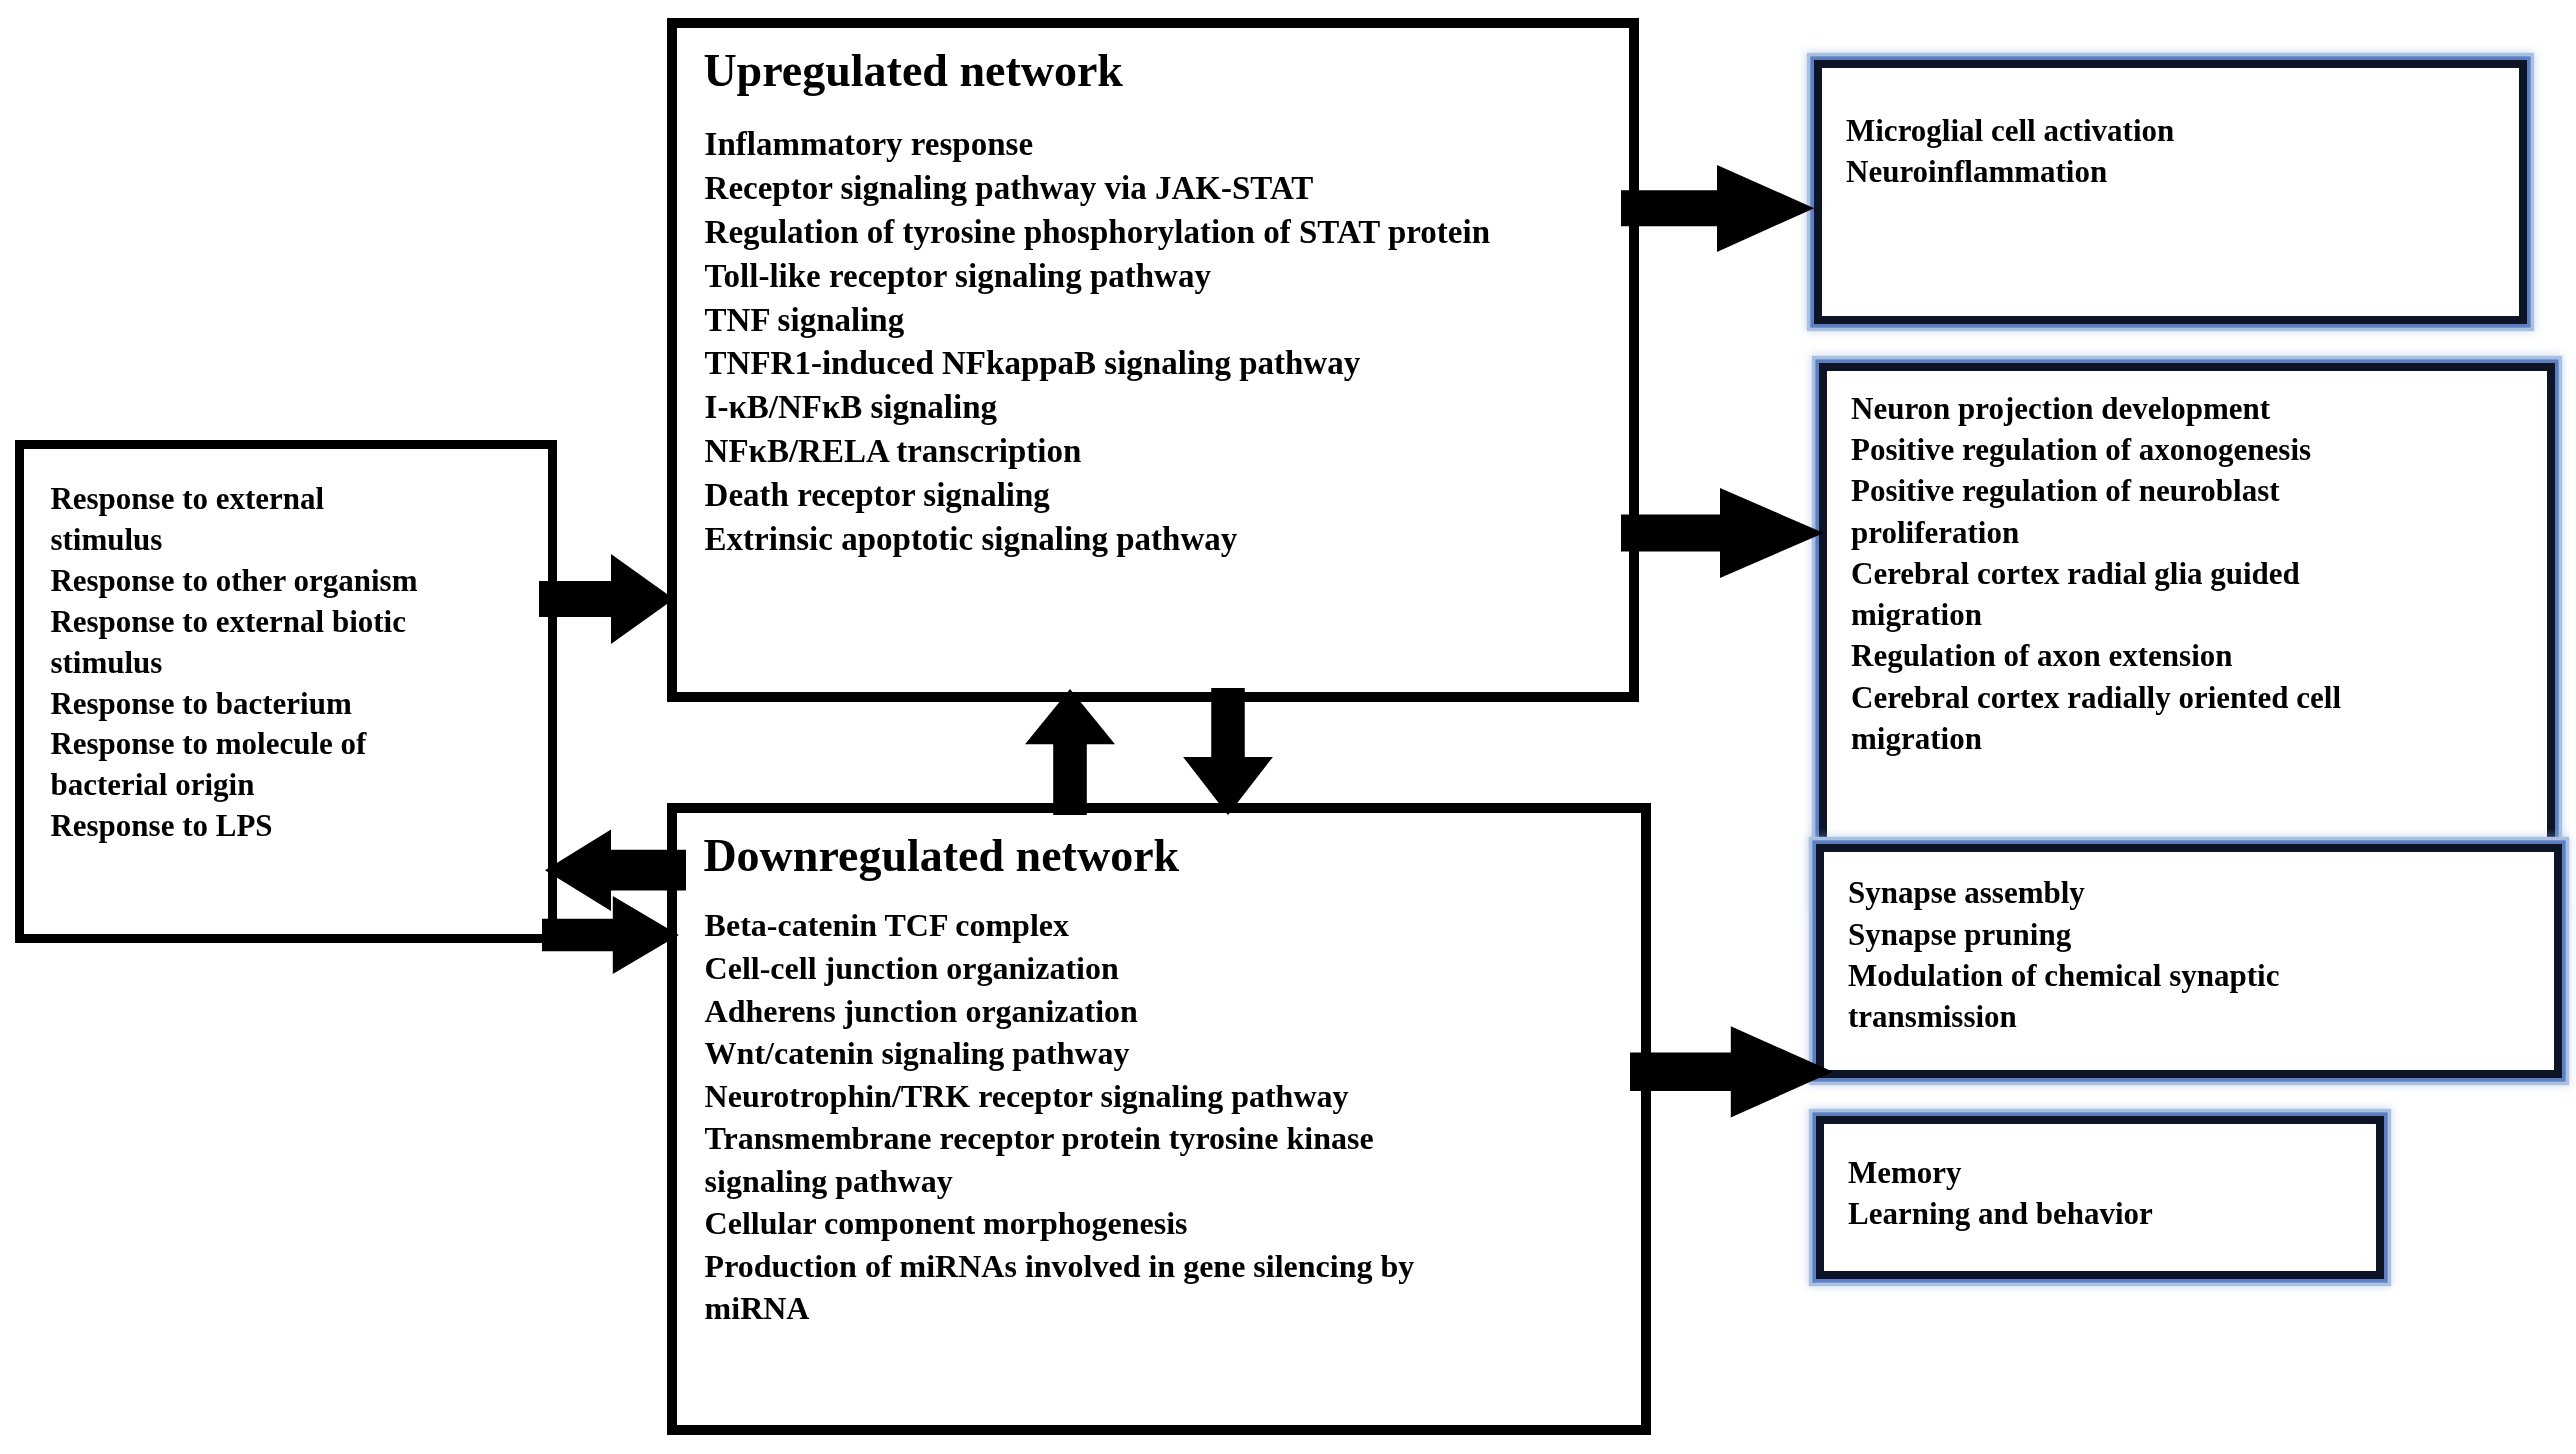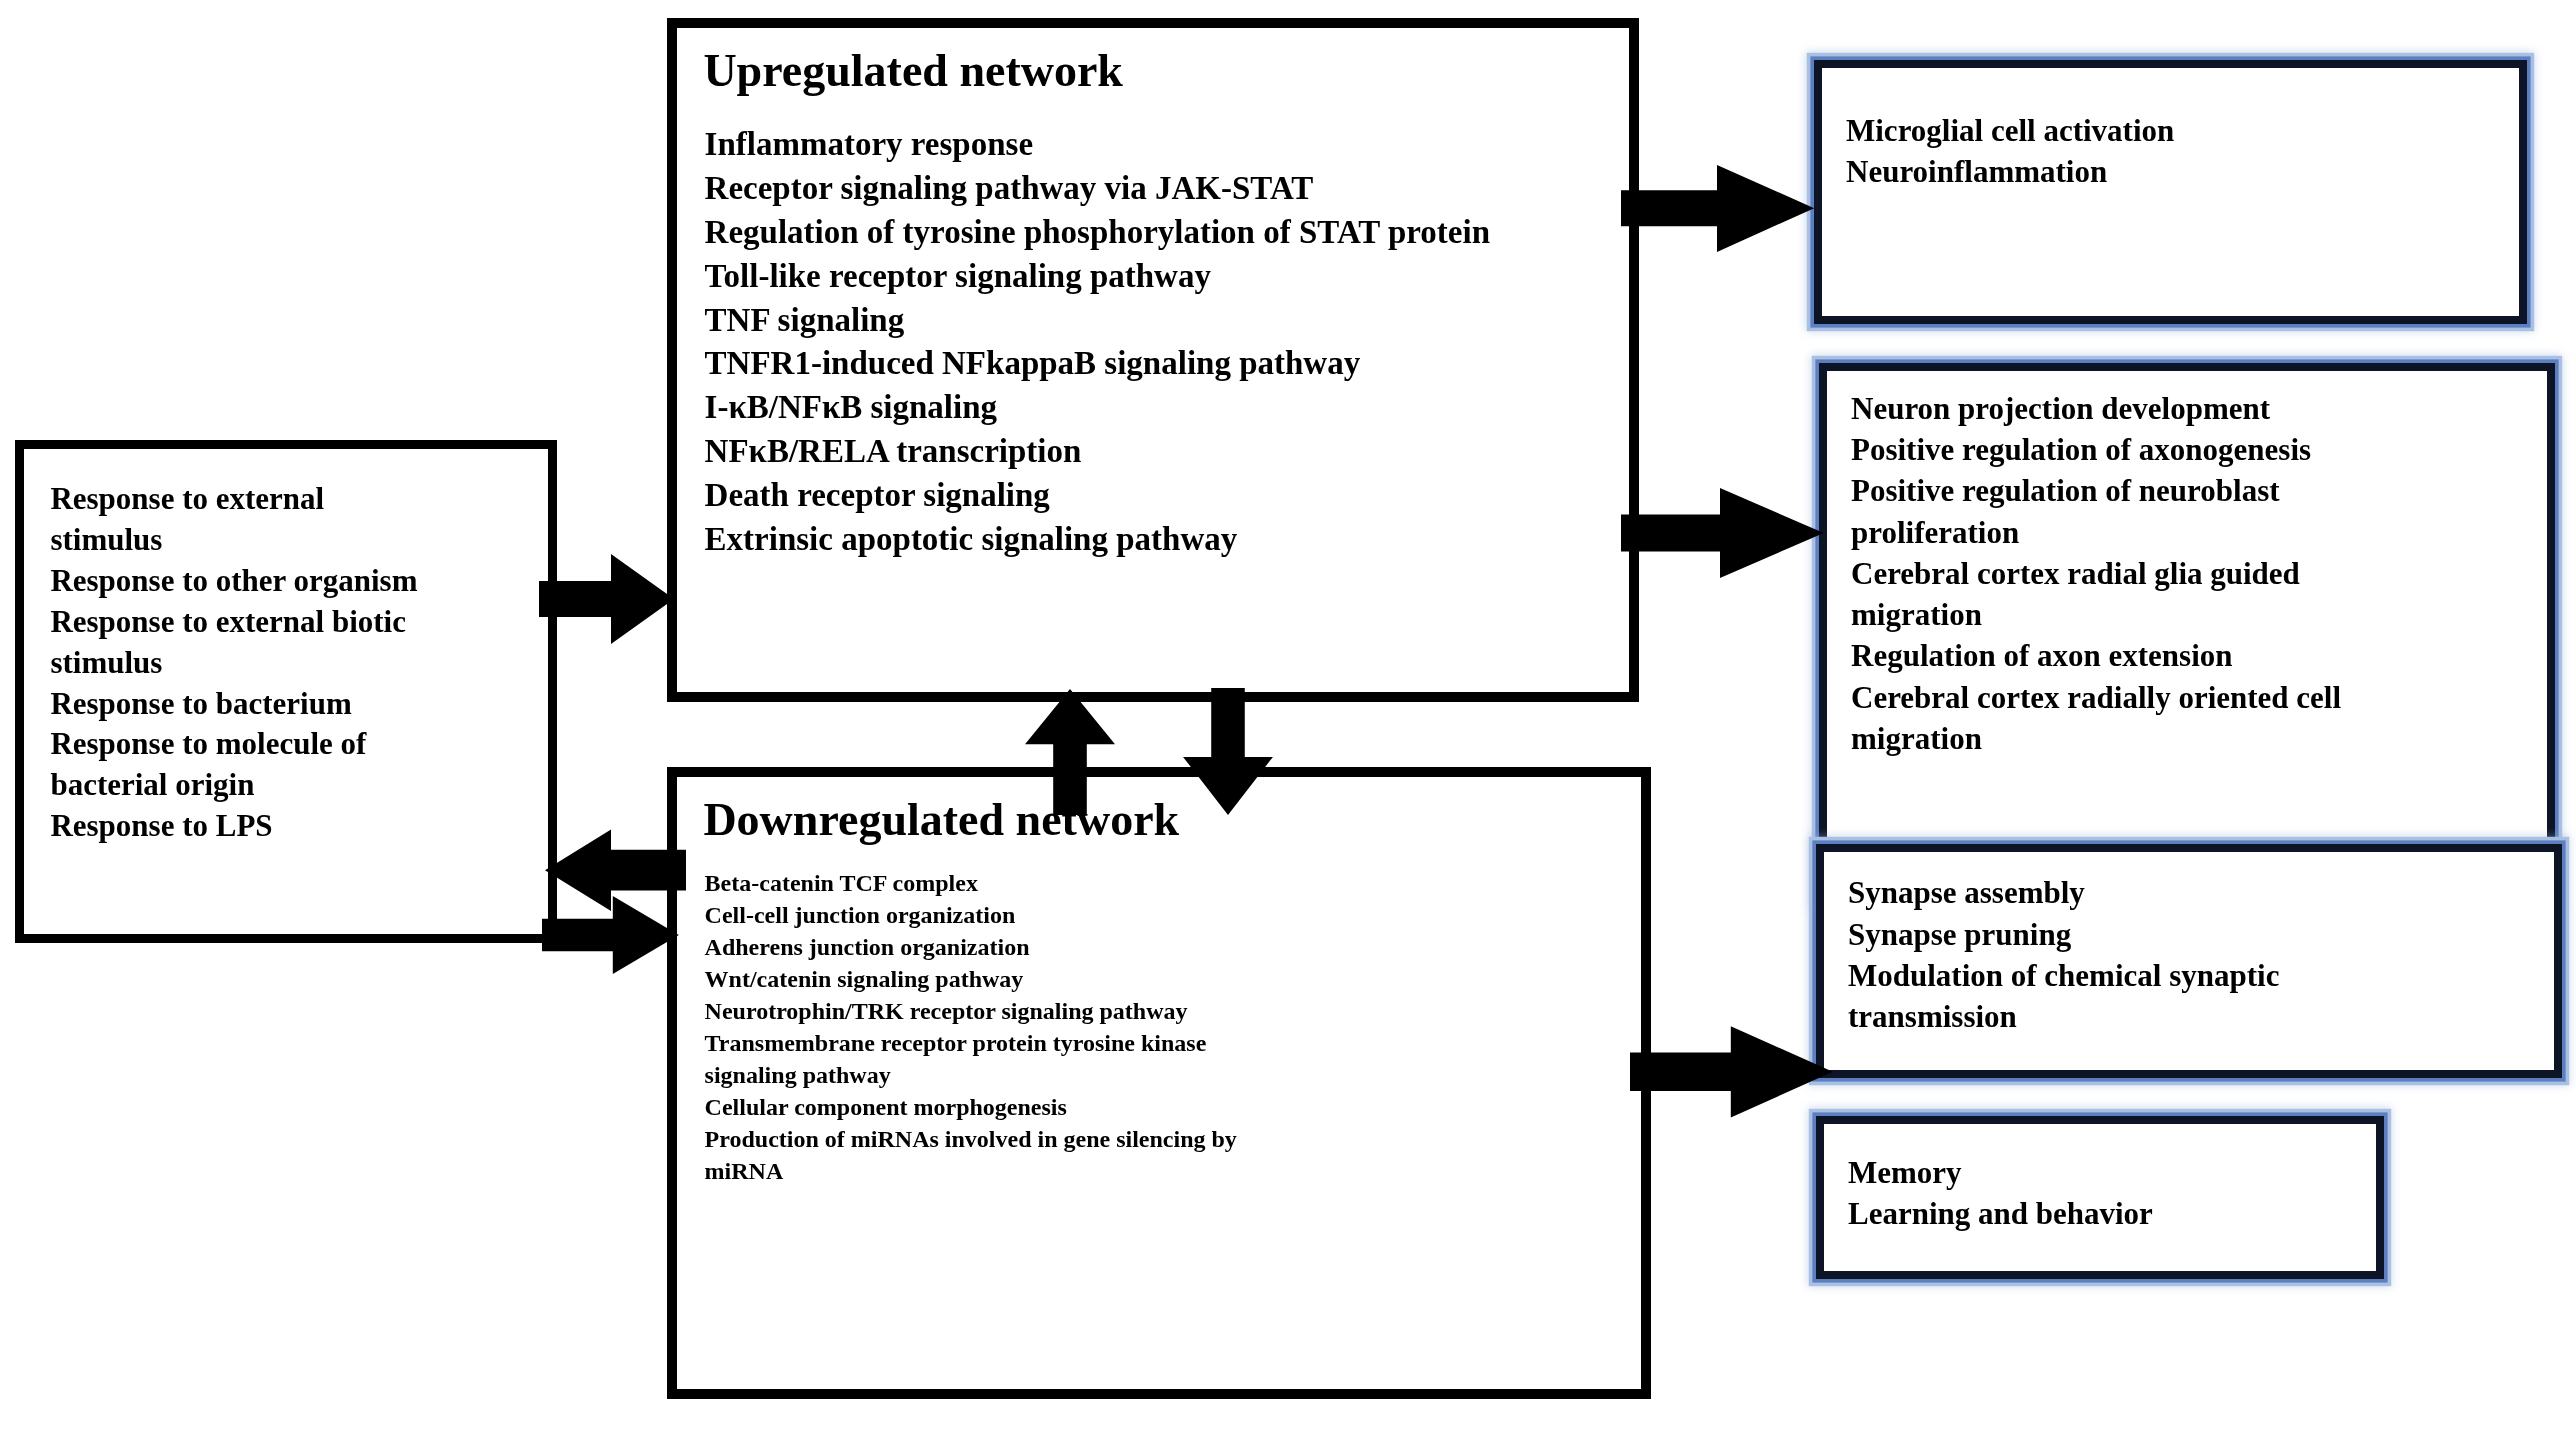--- a/index.html
+++ b/index.html
@@ -58,21 +58,21 @@
     padding: 0;
   }
   ul.lines li {
     font-weight: bold;
     color: #000;
     margin: 0;
   }
 
   
   .list-up  li { font-size: 33px; line-height: 1.33; padding-left: 9.6px; }
-  .list-down li { font-size: 24px; line-height: 1.33; padding-left: 9.6px; }
+  .list-down li { font-size: 32px; line-height: 1.33; padding-left: 9.6px; }
   .list-left li { font-size: 31px; line-height: 1.32; padding-left: 8.4px; }
   .list-out  li { font-size: 31px; line-height: 1.33; padding-left: 6px; }
 
   
   .arrow {
     position: absolute;
     z-index: 5;
   }
   .arrow svg { display: block; }
 </style>
@@ -108,21 +108,21 @@
         <li>TNF signaling</li>
         <li>TNFR1-induced NFkappaB signaling pathway</li>
         <li>I-κB/NFκB signaling</li>
         <li>NFκB/RELA transcription</li>
         <li>Death receptor signaling</li>
         <li>Extrinsic apoptotic signaling pathway</li>
       </ul>
     </div>
   </div>
 
-  <div class="node node-black" style="left:667px; top:767px; width:984px; height:632px; border-width:10.8px;">
+  <div class="node node-black" style="left:667px; top:803px; width:984px; height:632px; border-width:10.8px;">
     <div class="inner">
       <div class="title" style="margin-bottom:24px;">Downregulated network</div>
       <ul class="lines list-down">
         <li>Beta-catenin TCF complex</li>
         <li>Cell-cell junction organization</li>
         <li>Adherens junction organization</li>
         <li>Wnt/catenin signaling pathway</li>
         <li>Neurotrophin/TRK receptor signaling pathway</li>
         <li>Transmembrane receptor protein tyrosine kinase</li>
         <li>signaling pathway</li>

